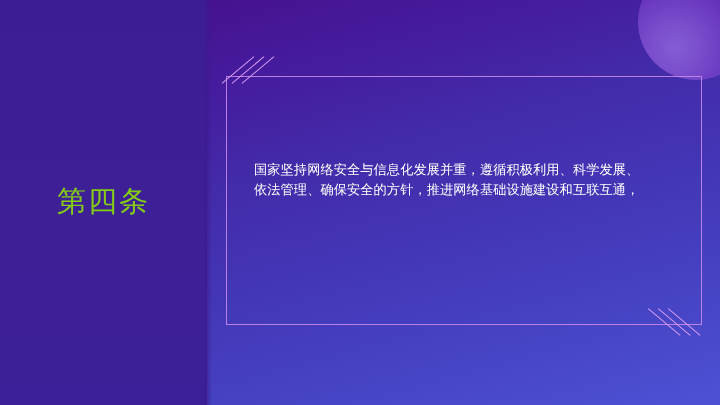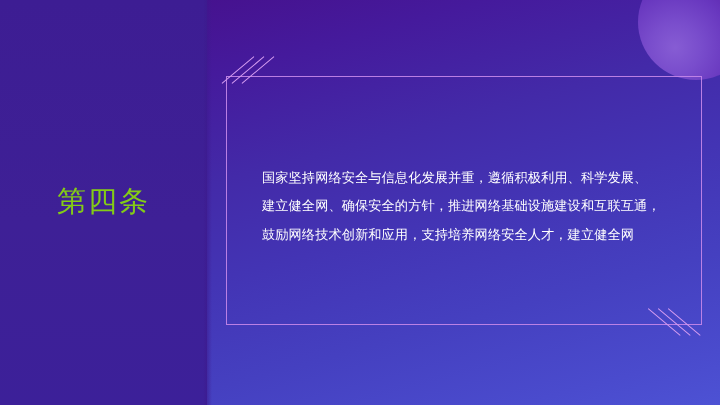--- a/index.html
+++ b/index.html
@@ -133,21 +133,21 @@
     left: 254px;
     top: 160px;
     width: 420px;
     color: #ffffff;
     font-size: 13.2px;
     line-height: 20.4px;
     letter-spacing: .1px;
     text-align: left;
   }
   .body-text p {
-    margin: 8px;
+    margin: 0;
     white-space: nowrap;
   }
 </style>
 </head>
 <body>
 
 <div id="slide">
 
   <div class="bg-left"></div>
   <div class="bg-right"></div>
@@ -166,17 +166,16 @@
   <div class="stripes stripes-br">
     <span></span>
       <span></span>
       <span></span>
   </div>
 
   <div class="title">第四条</div>
 
   <div class="body-text">
     <p>国家坚持网络安全与信息化发展并重，遵循积极利用、科学发展、</p>
-    <p>建立健全网、确保安全的方针，推进网络基础设施建设和互联互通，</p>
-    <p>鼓励网络技术创新和应用，支持培养网络安全人才，建立健全网</p>
+    <p>依法管理、确保安全的方针，推进网络基础设施建设和互联互通，</p>
   </div>
 
 </div>
 
 </body></html>

